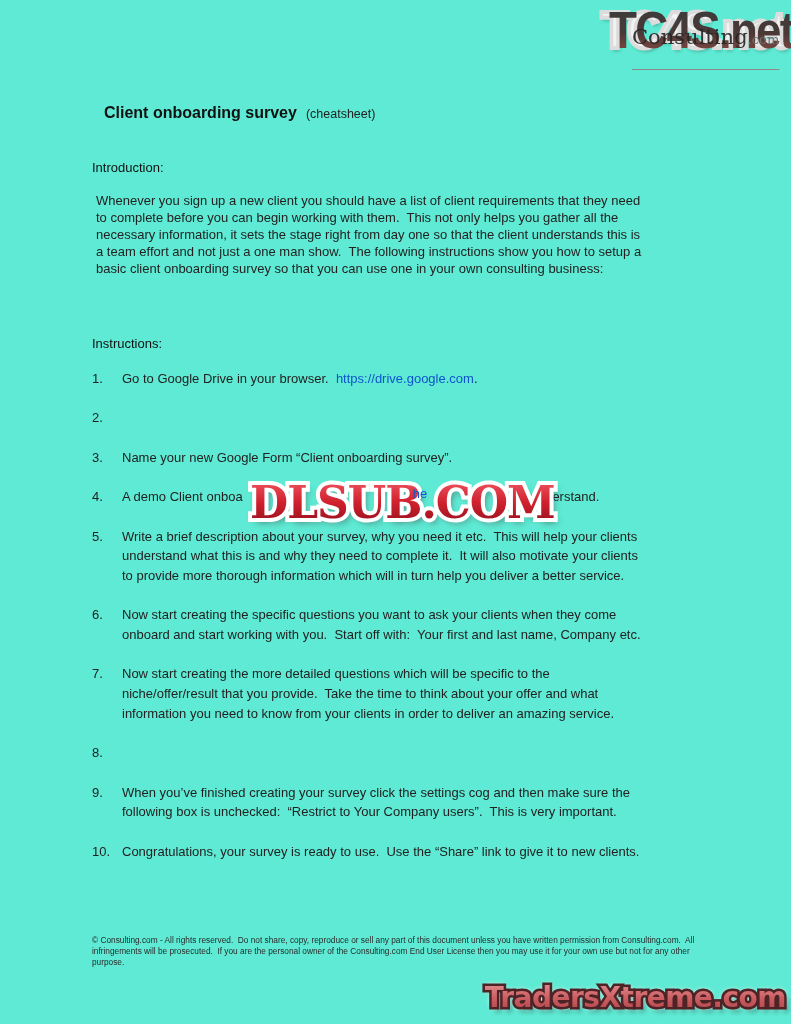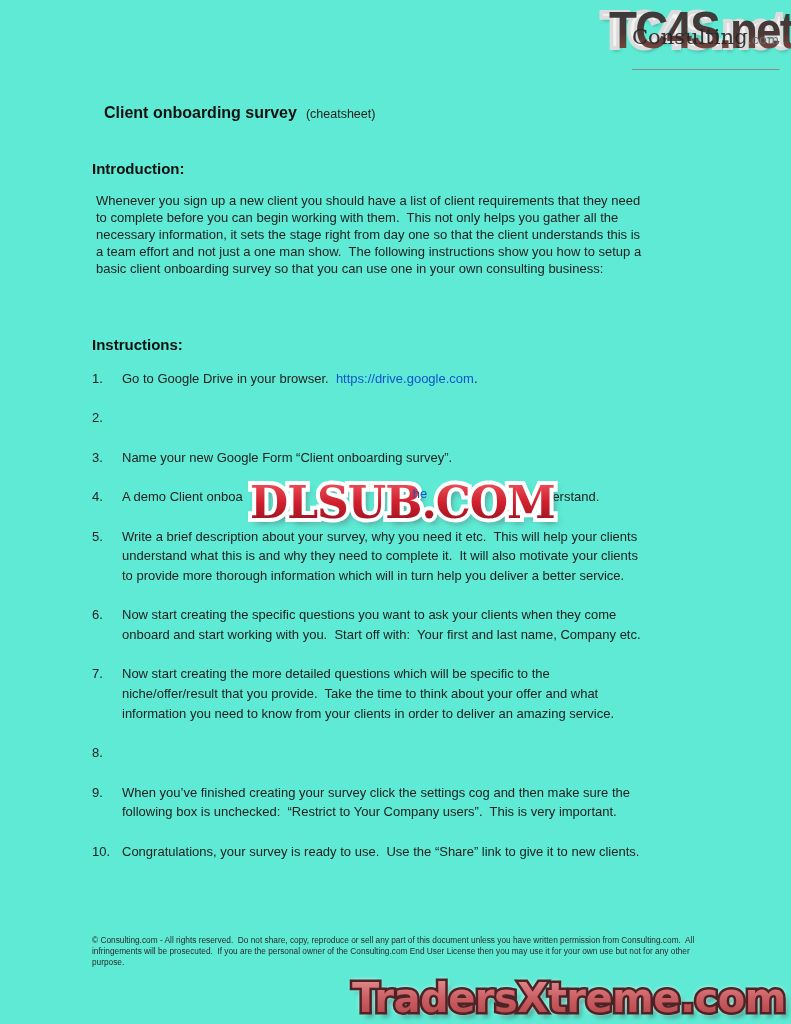--- a/index.html
+++ b/index.html
@@ -37,21 +37,21 @@
     white-space:nowrap;
   }
   .consulting-overlay .com { font-size:13px; color:#6f6f6f; }
 
   
   .abs { position:absolute; left:92px; }
   .doc-title { top:92px; margin:12px; font-size:16px; font-weight:700; color:#111; }
   .doc-title .suffix { font-size:12.5px; font-weight:400; margin-left:9px; color:#222; }
   .h-intro { top:160px; }
   .h-instr { top:336px; }
-  .sec-heading { font-size:15px; font-weight:700; color:#111; margin:0; }
+  .sec-heading { font-size:13px; font-weight:400; color:#111; margin:0; }
   .para { top:188px; width:612px; margin:4px; font-size:13px; line-height:17px;
           white-space:pre-wrap; color:#222; }
 
   .instr-list { top:369px; width:618px; margin:0; padding:0; list-style:none;
                 font-size:13px; line-height:19.7px; color:#222; }
   .instr-list li { display:flex; margin:0 0 19.7px 0; }
   .li-num { width:30px; flex-shrink:0; }
   .li-text { white-space:pre-wrap; }
   .link { color:#1155cc; cursor:pointer; }
   .gap-spacer { display:inline-block; width:288px; height:1px; position:relative; vertical-align:baseline; }
@@ -79,21 +79,21 @@
   
   .footer-note {
     position:absolute; left:92px; top:935px; width:624px;
     font-size:8.3px; line-height:11px; color:#2a2a2a; white-space:pre-wrap;
   }
 
   
   .logo-traders {
     position:absolute; right:5px; top:978px; z-index:4;
     font-family:"DejaVu Sans","Liberation Sans",sans-serif; font-weight:700;
-    font-size:40px; line-height:40px; letter-spacing:-.5px; white-space:nowrap;
+    font-size:28px; line-height:40px; letter-spacing:-.5px; white-space:nowrap;
   }
   .logo-traders::before {
     content:attr(data-text); position:absolute; right:0; top:0; z-index:0;
     color:#4e2326; -webkit-text-stroke:5px #4e2326;
     text-shadow:0 0 3px #ffffff, 0 0 5px #ffffff, 0 0 6px #f2f2f2,
                 4px 5px 5px rgba(0,0,0,.35);
   }
   .logo-traders .fill { position:relative; z-index:1; color:#c4585c; }
   @supports (-webkit-background-clip: text) {
     .logo-traders .fill {

